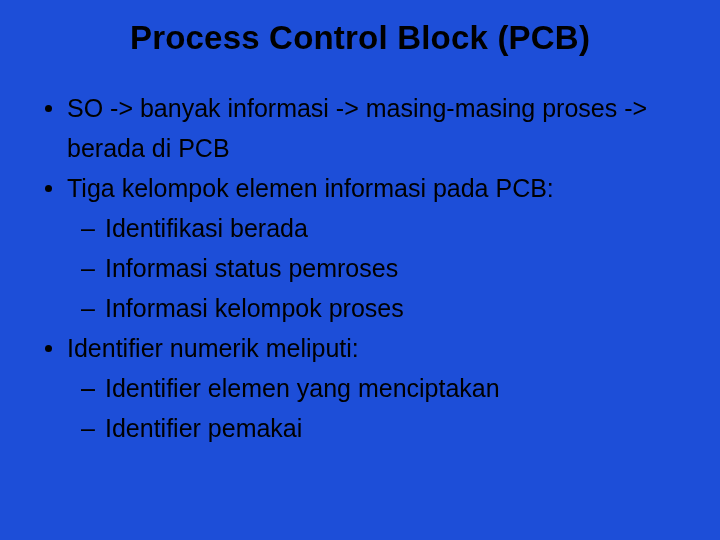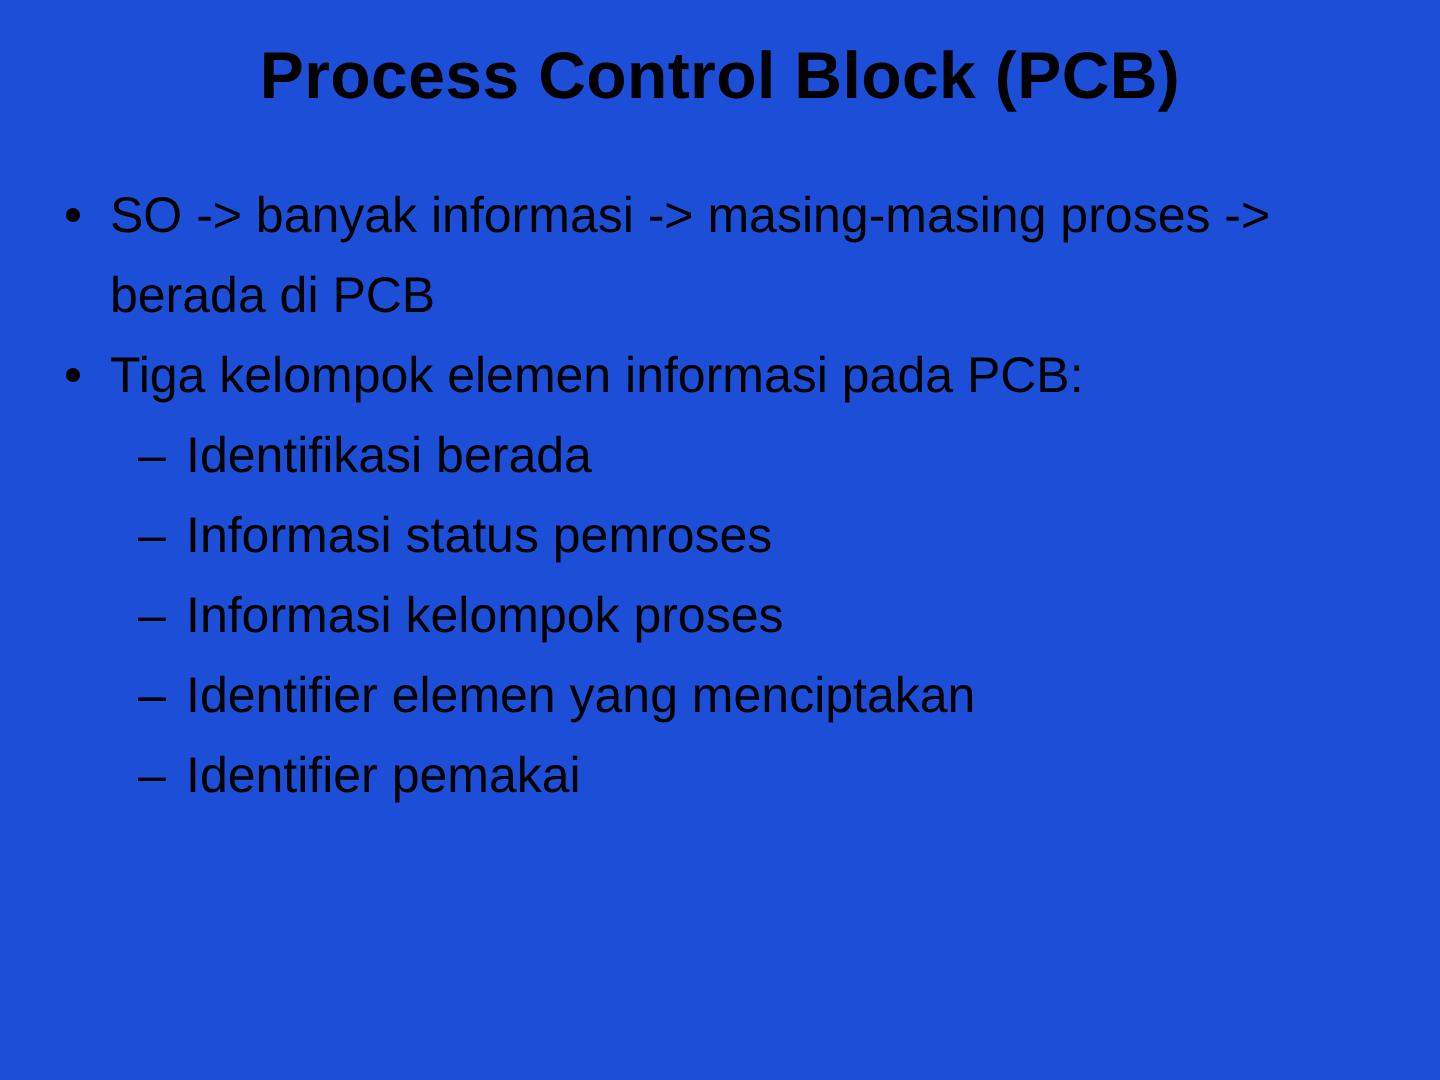--- a/index.html
+++ b/index.html
@@ -36,21 +36,21 @@
     font-size: 33px;
     line-height: 40px;
     letter-spacing: 0.2px;
     color: #000000;
     white-space: nowrap;
   }
 
   
   .body-outline {
     position: absolute;
-    left: 28px;
+    left: 40px;
     top: 88px;
     width: 640px;
   }
 
   .outline-item {
     position: relative;
     font-family: "Liberation Sans", sans-serif;
     color: #000000;
     font-weight: normal;
   }
@@ -131,20 +131,24 @@
     <div class="outline-item lvl2">
       <span class="marker">–</span>
       <span class="text">Informasi status pemroses</span>
     </div>
 
     <div class="outline-item lvl2">
       <span class="marker">–</span>
       <span class="text">Informasi kelompok proses</span>
     </div>
 
+    <div class="outline-item lvl1">
+      <span class="marker"><span class="dot"></span></span>
+      <span class="text">Identifier numerik meliputi:</span>
+    </div>
 
     <div class="outline-item lvl2">
       <span class="marker">–</span>
     </div>
 
     <div class="outline-item lvl2">
       <span class="marker">–</span>
       <span class="text">Identifier elemen yang menciptakan</span>
     </div>
 

